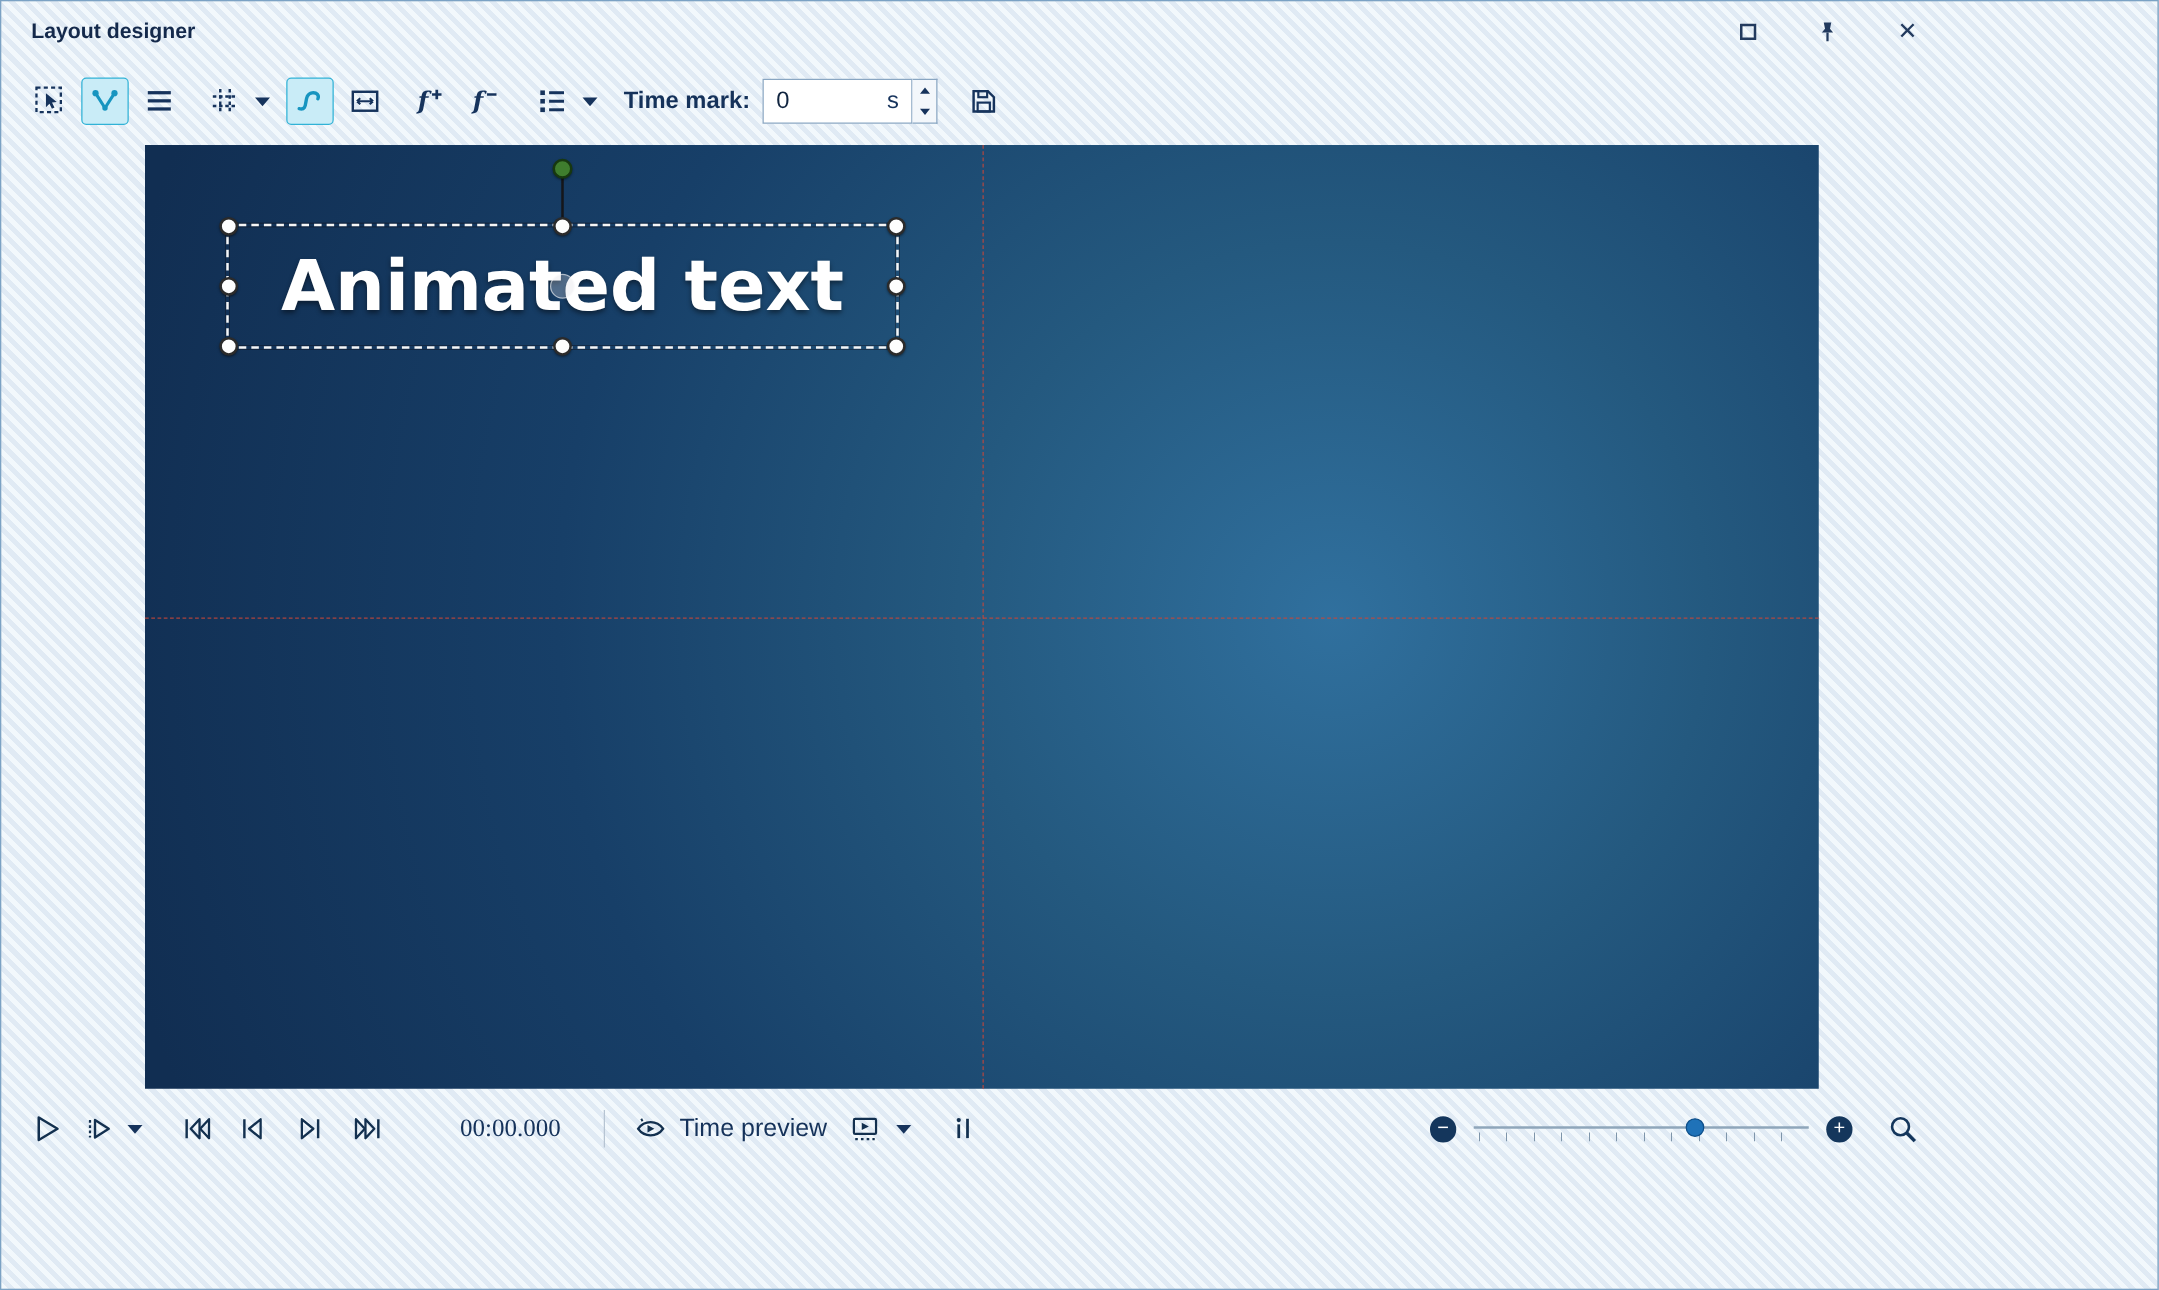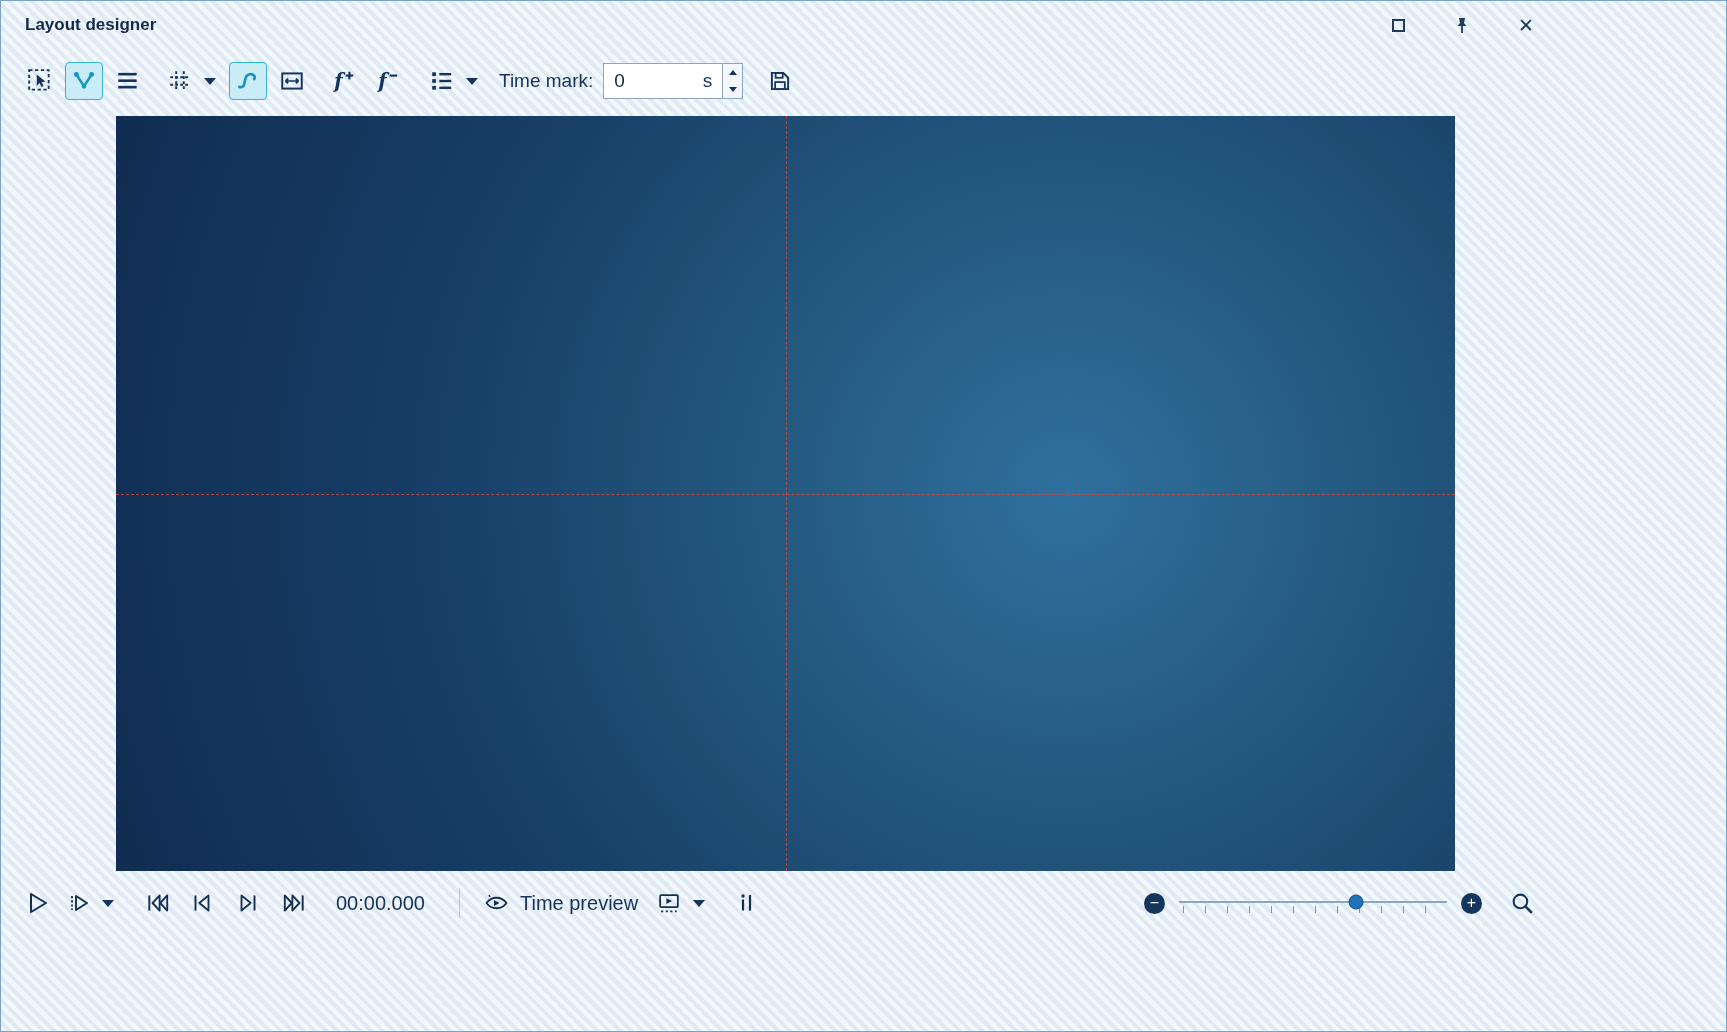--- a/index.html
+++ b/index.html
@@ -45,21 +45,21 @@
   .tool.active { background:#c9ecf7; border-color:#31b2d6; color:#1795c0; }
   .caret-btn {
     width:18px; height:38px; background:none; border:none; padding:0; cursor:pointer;
     display:flex; align-items:center; justify-content:center;
   }
   .caret {
     width:0; height:0; display:block;
     border-left:6px solid transparent; border-right:6px solid transparent;
     border-top:7px solid #16335c;
   }
-  .tm-label { font-size:19px; color:#15325a; margin:0 10px 0 18px; flex:0 0 auto; }
+  .tm-label { font-size:19px; color:#15325a; margin:0 10px 0 18px; flex:0 0 auto;font-weight:bold; }
   .tm-field {
     width:120px; height:36px; background:#fff;
     border:1px solid #89a6c2; display:flex; align-items:center;
     padding:0 10px; font-size:19px; color:#10243f; flex:0 0 auto;
   }
   .tm-field .val { flex:1; }
   .tm-field .unit { color:#16335c; }
   .spinner {
     height:36px; width:20px; border:1px solid #89a6c2; border-left:none;
     display:flex; flex-direction:column; background:#f3f7fb; flex:0 0 auto;
@@ -114,21 +114,21 @@
   .transport {
     position:absolute; left:0; top:870px; right:0; height:64px;
     display:flex; align-items:center; padding-left:22px;
     color:#13304f;
   }
   .t-btn {
     background:none; border:none; padding:0; cursor:pointer; color:#13304f;
     display:flex; align-items:center; justify-content:center;
     width:30px; height:30px; flex:0 0 auto;
   }
-  .time-display { font-size:20px; color:#15325a; margin-left:27px; flex:0 0 auto; }
+  .time-display { font-size:20px; color:#15325a; margin-left:59px; flex:0 0 auto;font-family:Liberation Serif, serif; }
   .v-sep { width:1px; height:30px; background:#b6c4d2; margin:0 22px 0 34px; flex:0 0 auto; }
   .lp-label { font-size:20px; color:#15325a; margin-left:8px; flex:0 0 auto; }
   .zoom-group { margin-left:auto; margin-right:190px; display:flex; align-items:center; flex:0 0 auto; }
   .zoom-btn {
     width:21px; height:21px; border-radius:50%; background:#14365c; color:#fff;
     border:none; padding:0; cursor:pointer;
     display:flex; align-items:center; justify-content:center;
     font-size:16px; line-height:1;
   }
   .slider { position:relative; width:268px; height:28px; margin:0 14px; cursor:pointer; }
@@ -266,20 +266,34 @@
         <rect x="8" y="4.5" width="6.5" height="4.5" fill="none" stroke="currentColor" stroke-width="1.6"></rect>
         <rect x="7.5" y="13" width="9" height="6.5" fill="none" stroke="currentColor" stroke-width="1.6"></rect>
       </svg>
     </button>
   </div>
 
   <div class="canvas">
     <div class="guide-v"></div>
     <div class="guide-h"></div>
 
+    <div class="sel-box">
+      <div class="rot-line"></div>
+      <div class="rot-handle"></div>
+      <div class="center-dot"></div>
+      <span class="anim-text">Animated text</span>
+      <div class="handle" style="left:0;top:0"></div>
+      <div class="handle" style="left:50%;top:0"></div>
+      <div class="handle" style="left:100%;top:0"></div>
+      <div class="handle" style="left:0;top:50%"></div>
+      <div class="handle" style="left:100%;top:50%"></div>
+      <div class="handle" style="left:0;top:100%"></div>
+      <div class="handle" style="left:50%;top:100%"></div>
+      <div class="handle" style="left:100%;top:100%"></div>
+    </div>
   </div>
 
   <div class="transport">
 
     <button class="t-btn">
       <svg width="26" height="26" viewBox="0 0 26 26">
         <path d="M6 4 L21 13 L6 22 Z" fill="none" stroke="currentColor" stroke-width="2" stroke-linejoin="round"></path>
       </svg>
     </button>
 

